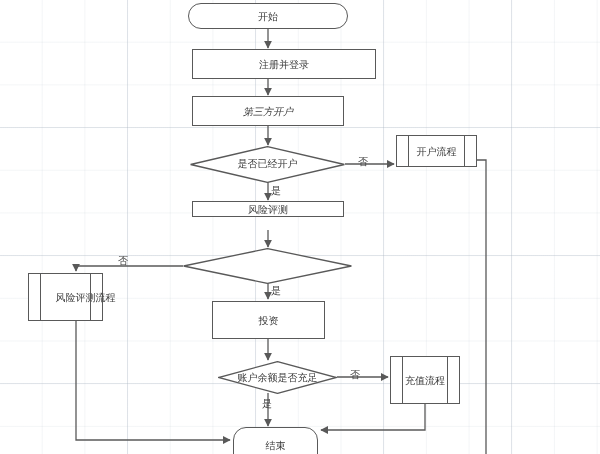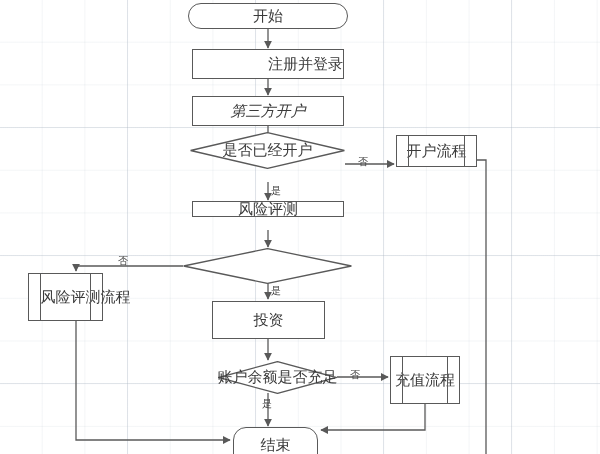--- a/index.html
+++ b/index.html
@@ -37,21 +37,21 @@
     pointer-events: none;
   }
   .node {
     position: absolute;
     box-sizing: border-box;
     display: flex;
     align-items: center;
     justify-content: center;
     background: #ffffff;
     color: #3a3a3a;
-    font-size: 15px;
+    font-size: 10px;
     line-height: 1.1;
     white-space: nowrap;
   }
   .node.rect {
     border: 1px solid #595959;
   }
   .node.terminator {
     border: 1px solid #595959;
     border-radius: 13px;
   }
@@ -116,29 +116,29 @@
       <path d="M 76 321 L 76 440 L 230 440" marker-end="url(#arrow)"></path>
       <path d="M 425 404 L 425 430 L 321 430" marker-end="url(#arrow)"></path>
       <path d="M 477 160 L 486 160 L 486 454"></path>
     </g>
   </svg>
 
   <div class="node terminator" style="left:188px; top:3px; width:160px; height:26px;">
     <span>开始</span>
   </div>
 
-  <div class="node rect" style="left:192px; top:49px; width:152px; height:30px;justify-content:flex-end;">
+  <div class="node rect" style="left:192px; top:49px; width:184px; height:30px;">
     <span>注册并登录</span>
   </div>
 
   <div class="node rect" style="left:192px; top:96px; width:152px; height:30px;font-style:italic;">
     <span>第三方开户</span>
   </div>
 
-  <div class="node diamond" style="left:190px; top:132px; width:155px; height:37px;">
+  <div class="node diamond" style="left:190px; top:146px; width:155px; height:37px;font-family:Liberation Mono, monospace;">
     <svg viewBox="0 0 155 37" preserveAspectRatio="none">
       <polygon points="77.5,0.6 154.4,18.5 77.5,36.4 0.6,18.5" fill="#ffffff" stroke="#595959" stroke-width="1.3" vector-effect="non-scaling-stroke"></polygon>
     </svg>
     <span class="dlabel">是否已经开户</span>
   </div>
 
   <div class="node predef" style="left:396px; top:135px; width:81px; height:32px;">
     <span class="bar left"></span>
     <span class="bar right"></span>
     <span>开户流程</span>

